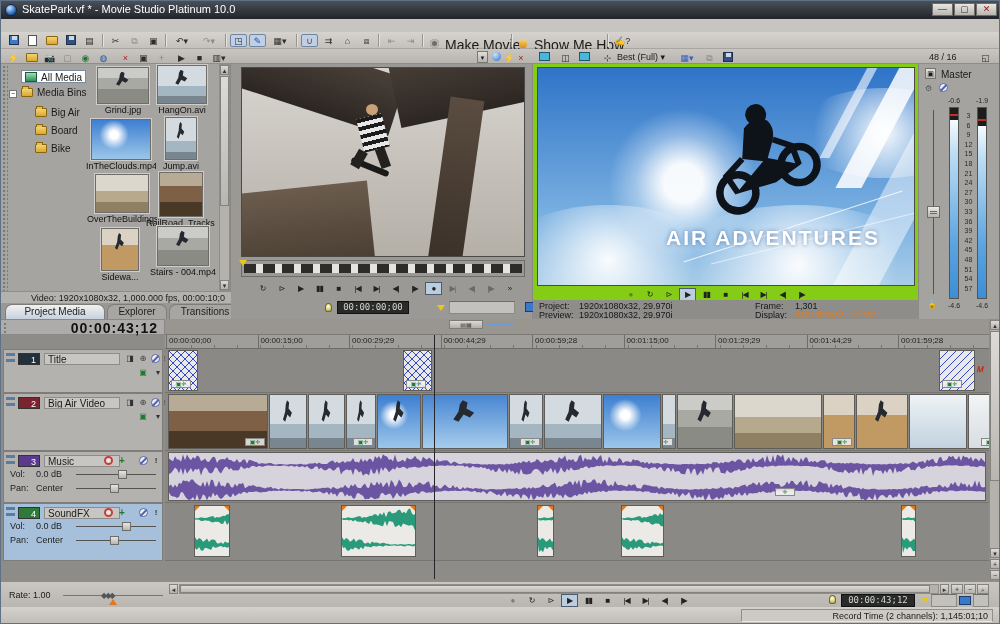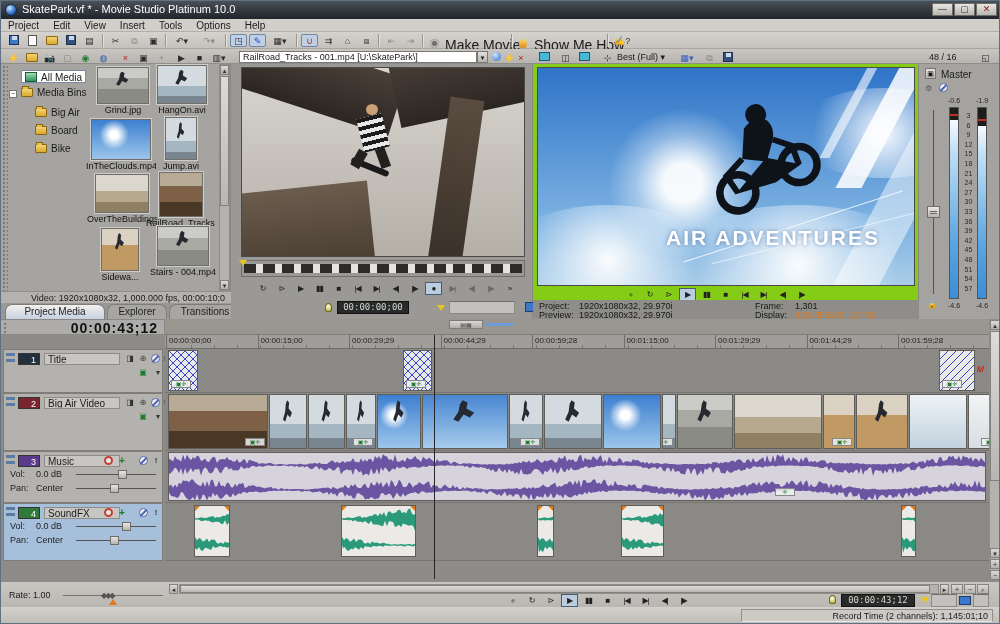--- a/index.html
+++ b/index.html
@@ -132,21 +132,20 @@
 <div id="app">
 
   <div id="titlebar" class="abs">
     <div class="abs appico"></div>
     <div class="abs ttl">SkatePark.vf * - Movie Studio Platinum 10.0</div>
     <div class="abs winbtn" style="right:48px">—</div>
     <div class="abs winbtn" style="right:26px">▢</div>
     <div class="abs winbtn" style="right:4px;color:#8d1d12">✕</div>
   </div>
 
-  <div id="menubar" class="abs"><span>Project</span><span>Edit</span><span>View</span><span>Insert</span><span>Tools</span><span>Options</span><span>Help</span></div>
 
   <div id="toolbar" class="abs">
     <div class="ib" style="left:4px"><span class="diski" style="background:#3a78c8"></span></div>
     <div class="ib" style="left:23px"><span style="display:inline-block;width:9px;height:11px;background:#fff;border:1px solid #555"></span></div>
     <div class="ib" style="left:42px"><span class="foldi"></span></div>
     <div class="ib" style="left:61px"><span class="diski"></span></div>
     <div class="ib" style="left:80px">▤</div>
     <div class="sep" style="left:101px"></div>
     <div class="ib" style="left:106px">✂</div>
     <div class="ib dis" style="left:125px">⧉</div>
@@ -182,23 +181,20 @@
     <div class="ib dis" style="left:58px">▢</div>
     <div class="ib" style="left:76px"><span style="color:#1d7a2e">◉</span></div>
     <div class="ib" style="left:94px"><span style="color:#2255aa">◍</span></div>
     <div class="ib" style="left:116px"><span style="color:#b02020">×</span></div>
     <div class="ib" style="left:134px">▣</div>
     <div class="ib dis" style="left:152px">+</div>
     <div class="ib" style="left:172px">▶</div>
     <div class="ib" style="left:190px">■</div>
     <div class="ib" style="left:208px;width:20px">▥▾</div>
 
-    <div class="abs" style="left:238px;top:2px;width:238px;height:12px;background:#fff;border:1px solid #7a7875;font-size:9px;line-height:11px;padding-left:3px">
-        <span class="ellip" style="display:block;width:222px">RailRoad_Tracks - 001.mp4   [U:\SkatePark\]</span>
-      </div>
     <div class="abs" style="left:476px;top:2px;width:11px;height:12px;background:linear-gradient(#e2e0dc,#b6b3ae);border:1px solid #7a7875;text-align:center;font-size:7px;line-height:11px">▾</div>
     <div class="ib" style="left:489px;width:13px"><span style="display:inline-block;width:9px;height:9px;border-radius:50%;background:radial-gradient(circle at 35% 30%,#cfe4ff,#2f6fc0)"></span></div>
     <div class="ib" style="left:502px;width:12px;color:#c8a010">⚡</div>
     <div class="ib" style="left:514px;width:12px;color:#b02020">×</div>
 
     <div class="ib" style="left:536px;width:15px"><span style="display:inline-block;width:11px;height:9px;background:#49b8d8;border:1px solid #1a5a70"></span></div>
     <div class="ib" style="left:556px">◫</div>
     <div class="ib" style="left:576px;width:15px"><span style="display:inline-block;width:11px;height:9px;background:#49b8d8;border:1px solid #1a5a70"></span></div>
     <div class="ib" style="left:598px">⊹</div>
     <div class="abs" style="left:616px;top:3px;font-size:9px"><span>Best (Full)</span> ▾</div>

